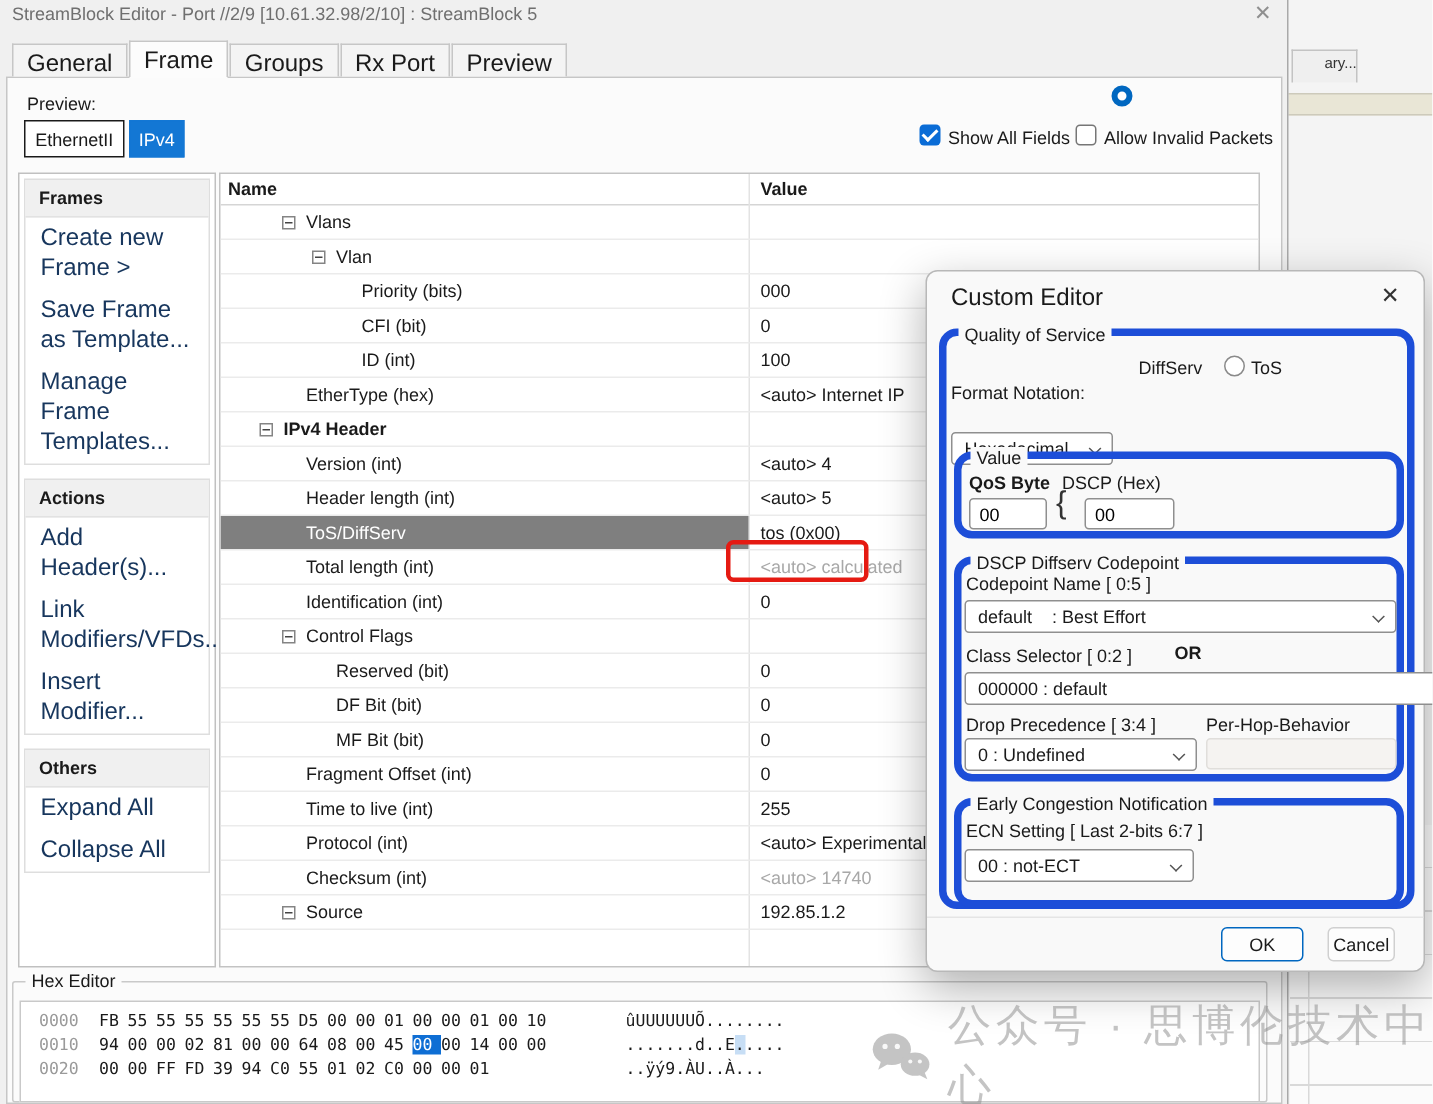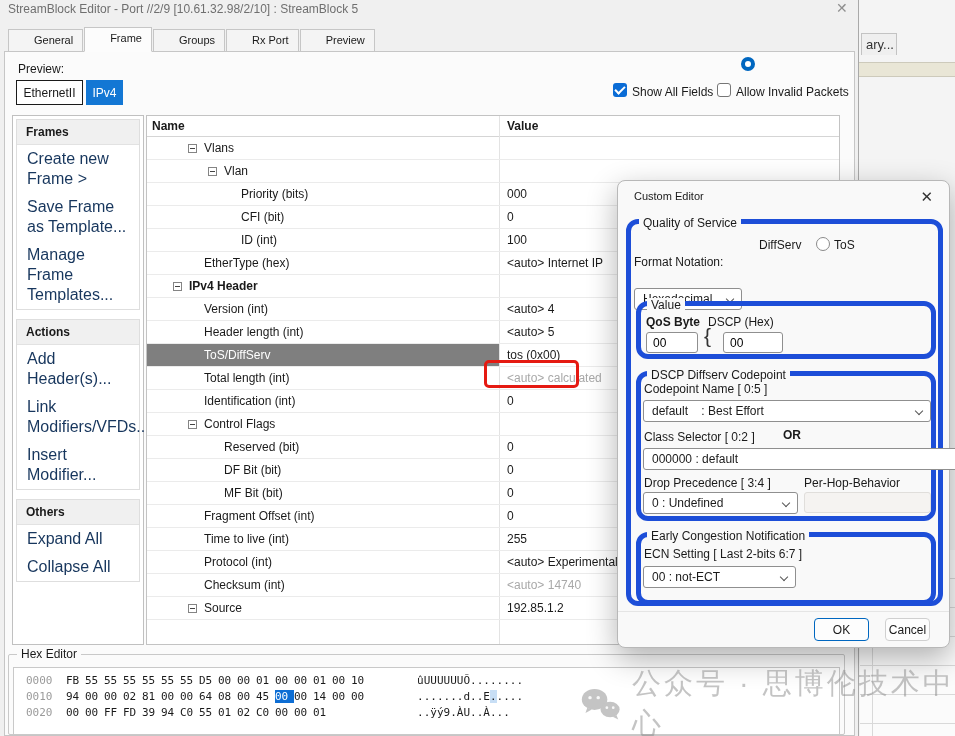--- a/index.html
+++ b/index.html
@@ -3,36 +3,36 @@
 <meta charset="utf-8">
 <style>
   html,body{margin:0;padding:0;}
   .stage{position:relative;width:955px;height:736px;overflow:hidden;background:#f3f3f3;
          font-family:"Liberation Sans",sans-serif;color:#1a1a1a;}
   .stage *{box-sizing:border-box;}
 
   
   .bg-right{position:absolute;left:858px;top:0;width:97px;height:736px;background:#f4f4f4;}
   .bg-tab{position:absolute;left:861px;top:33px;width:36px;height:22px;background:#efefef;
-          border:1px solid #c3c3c3;border-bottom:none;font-size:13px;color:#333;
-          padding:3px 4px;z-index:0;}
+          border:1px solid #c3c3c3;border-bottom:none;font-size:10px;color:#333;
+          padding:3px 21px;z-index:0;}
   .bg-bar{position:absolute;left:858px;top:62px;width:97px;height:15px;background:#e9e6d6;
           border-top:1px solid #cdcabb;border-bottom:1px solid #cdcabb;}
   .bg-grid{position:absolute;left:860px;top:550px;width:95px;height:186px;
            background:repeating-linear-gradient(to bottom,#fbfbfb 0 28px,#d9d9d9 28px 29px);}
   .bg-grid-vline{position:absolute;left:872px;top:550px;width:1px;height:186px;background:#d9d9d9;}
 
   
   .win{position:absolute;left:0;top:0;width:859px;height:736px;background:#f0f0f0;
        border-right:1px solid #a9a9a9;z-index:1;}
   .titlebar-text{position:absolute;left:8px;top:2px;font-size:12px;color:#6f6f6f;z-index:2;white-space:nowrap;}
   .win-close{position:absolute;left:836px;top:0px;font-size:14px;color:#8f8f8f;z-index:2;cursor:default;}
 
   .tabs{position:absolute;left:8px;top:29px;display:flex;align-items:flex-end;z-index:3;}
-  .tab{font-size:11px;padding:4px 9px 4px 25px;background:#f4f4f4;border:1px solid #c6c6c6;
+  .tab{font-size:16px;padding:4px 9px 4px 9px;background:#f4f4f4;border:1px solid #c6c6c6;
        border-bottom:none;margin-right:1px;height:22px;}
   .tab.active{background:#fcfcfc;height:25px;margin-top:-3px;position:relative;top:1px;
               border-bottom:1px solid #fcfcfc;}
 
   .panel{position:absolute;left:4px;top:51px;width:851px;height:685px;background:#fbfbfb;
          border:1px solid #c6c6c6;z-index:2;}
 
   .preview-label{position:absolute;left:18px;top:62px;font-size:12px;z-index:3;}
   .btn-preview{position:absolute;top:80px;height:25px;font-size:12px;display:flex;align-items:center;
                justify-content:center;z-index:3;}
@@ -86,21 +86,21 @@
           font-family:"DejaVu Sans Mono",monospace;font-size:11px;white-space:nowrap;}
   .addr{display:inline-block;width:40px;color:#9a9a9a;}
   .byte{display:inline-block;width:19px;}
   .byte.sel{background:#0e6ed4;color:#fff;}
   .ascii{position:absolute;left:403px;top:0;}
   .ascii span.asel{background:#c7def5;}
 
   
   .dlg{position:absolute;left:617px;top:180px;width:333px;height:468px;background:#f9f9f9;
        border:1px solid #b8b8b8;border-radius:8px;box-shadow:0 10px 30px rgba(0,0,0,.3);z-index:5;}
-  .dlg-title{position:absolute;left:16px;top:9px;font-size:11px;}
+  .dlg-title{position:absolute;left:16px;top:9px;font-size:16px;}
   .dlg-close{position:absolute;right:16px;top:7px;font-size:15px;color:#333;cursor:pointer;}
   .grp{position:absolute;border:5px solid #1d4ed8;border-radius:12px;}
   .grp .legend{position:absolute;top:-8px;background:#f9f9f9;padding:0 4px;font-size:12px;white-space:nowrap;}
   .lbl{position:absolute;font-size:12px;white-space:nowrap;}
   .radio{position:absolute;width:14px;height:14px;border-radius:50%;background:#fff;}
   .radio.on{border:4px solid #0067c0;}
   .radio.off{border:1px solid #8a8a8a;}
   .dd{position:absolute;height:22px;background:#fff;border:1px solid #8f8f8f;border-radius:3px;
       font-size:12px;display:flex;align-items:center;padding:0 20px 0 8px;white-space:pre;overflow:hidden;}
   .chev{position:absolute;right:8px;top:7px;width:6px;height:6px;border-right:1.4px solid #555;

